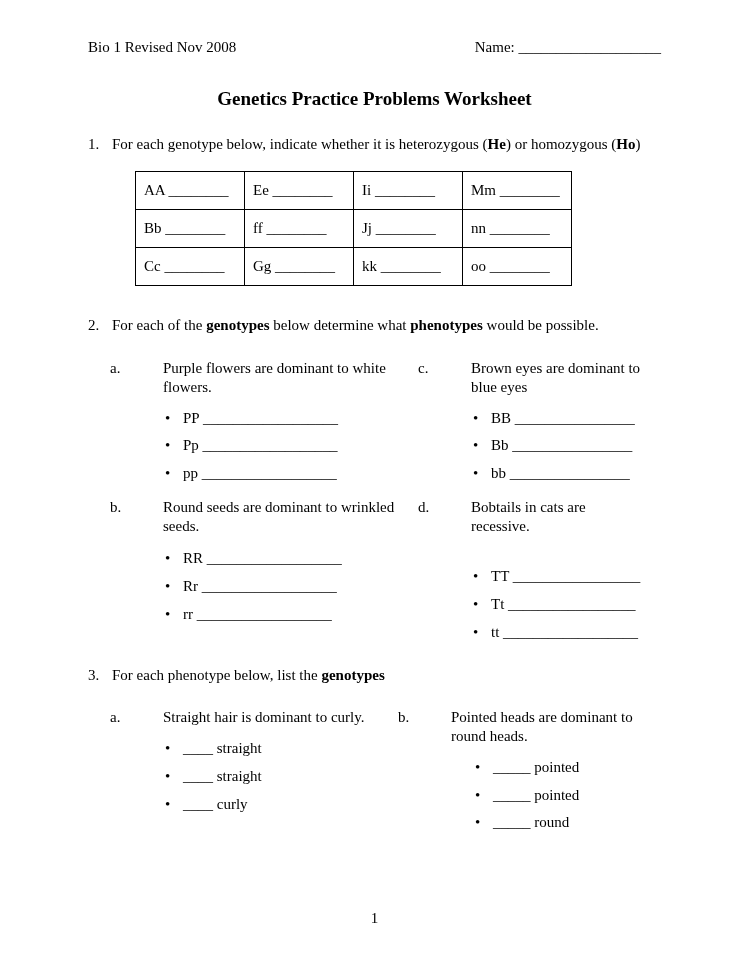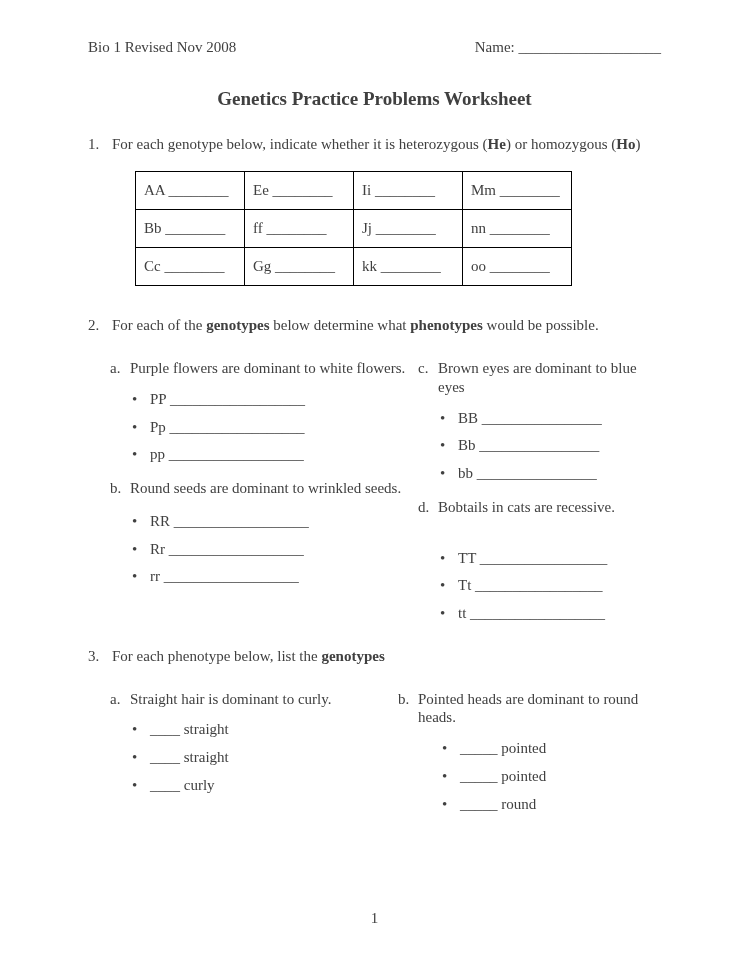--- a/index.html
+++ b/index.html
@@ -3,21 +3,21 @@
 <meta charset="utf-8">
 <style>
   * { margin: 0; padding: 0; box-sizing: border-box; }
   html, body { background: #ffffff; }
   .page {
     position: relative;
     width: 749px;
     height: 970px;
     margin: 0 auto;
     background: #ffffff;
-    color: #404040;
+    color: #000000;
     font-family: "Liberation Serif", serif;
     font-size: 15px;
     line-height: 1.25;
     padding: 38px 88px 0 88px;
     overflow: hidden;
   }
   .header-row { display: flex; justify-content: space-between; }
   .title { text-align: center; font-weight: bold; font-size: 19px; margin-top: 30px; }
   .question { display: flex; }
   .q1 { margin-top: 24px; }
@@ -37,21 +37,21 @@
     vertical-align: middle;
     white-space: nowrap;
   }
   .two-col { display: flex; padding-left: 22px; margin-top: 24px; }
   .col-left { width: 308px; flex-shrink: 0; }
   .col-right-q2 { width: 230px; }
   .col-left-q3 { width: 288px; flex-shrink: 0; }
   .col-right-q3 { width: 250px; }
   .item { display: flex; }
   .item-letter { width: 20px; flex-shrink: 0; }
-  .item-body { flex: 1; }
+  .item-body { flex: 1; margin-left: 33px; }
   .bullet-list { padding-left: 2px; }
   .bullet-list.indent-more { padding-left: 24px; }
   .bullet-row { display: flex; margin-top: 9px; white-space: nowrap; }
   .bullet-row.first { margin-top: 12px; }
   .bullet { width: 18px; flex-shrink: 0; }
   .gap-b { margin-top: 15px; }
   .bullets-b { margin-top: 14px; }
   .bullets-d { margin-top: 32px; }
   .page-number {
     position: absolute;

